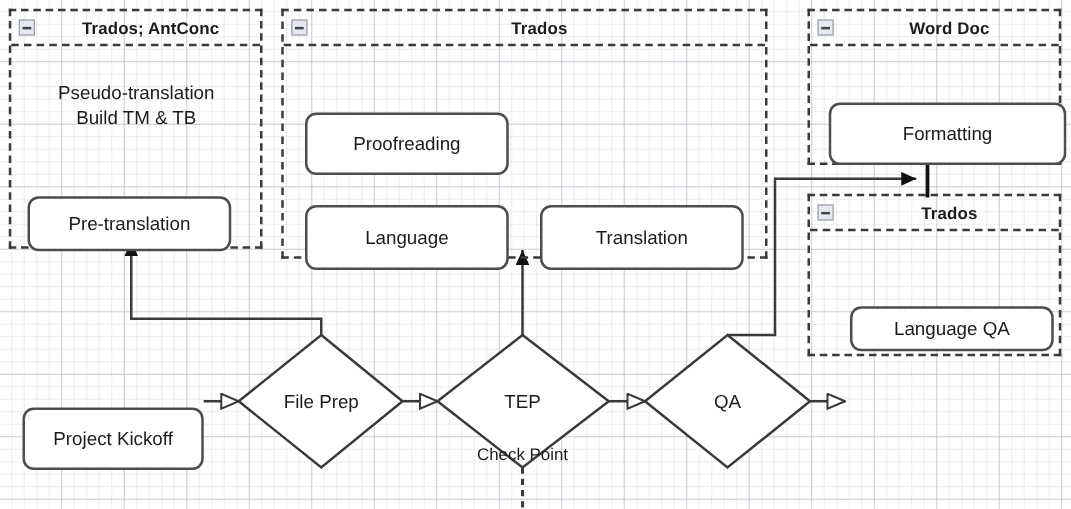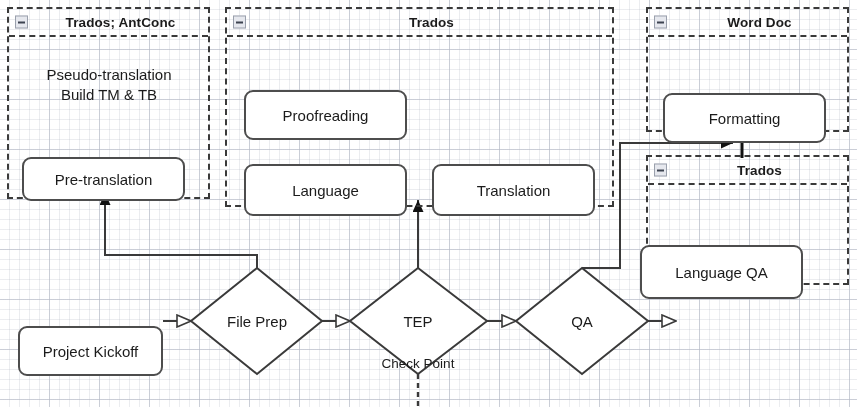--- a/index.html
+++ b/index.html
@@ -142,29 +142,29 @@
   <div class="node" style="left:244px;top:60px;width:163px;height:50px;">Proofreading</div>
   <div class="node" style="left:244px;top:134px;width:163px;height:52px;">Language</div>
   <div class="node" style="left:432px;top:134px;width:163px;height:52px;">Translation</div>
 
   <div class="pool" style="left:646px;top:7px;width:203px;height:125px;">
     <div class="pool-head">
       <span class="collapse"></span>
       <span class="pool-title">Word Doc</span>
     </div>
   </div>
-  <div class="node" style="left:663px;top:63px;width:163px;height:50px;">Formatting</div>
+  <div class="node" style="left:663px;top:52px;width:190px;height:50px;">Formatting</div>
 
   <div class="pool" style="left:646px;top:155px;width:203px;height:130px;">
     <div class="pool-head">
       <span class="collapse"></span>
       <span class="pool-title">Trados</span>
     </div>
   </div>
-  <div class="node" style="left:640px;top:215px;width:163px;height:54px;">Language QA</div>
+  <div class="node" style="left:680px;top:215px;width:163px;height:36px;">Language QA</div>
 
   <div class="node" style="left:18px;top:296px;width:145px;height:50px;">Project Kickoff</div>
 
   <div class="diamond-label" style="left:197px;top:308px;width:120px;height:26px;">File Prep</div>
   <div class="diamond-label" style="left:522px;top:308px;width:120px;height:26px;">QA</div>
   <div class="diamond-label" style="left:358px;top:308px;width:120px;height:26px;">TEP</div>
 
 
   <div class="cp-label" style="left:358px;top:356px;width:120px;">Check Point</div>
 

